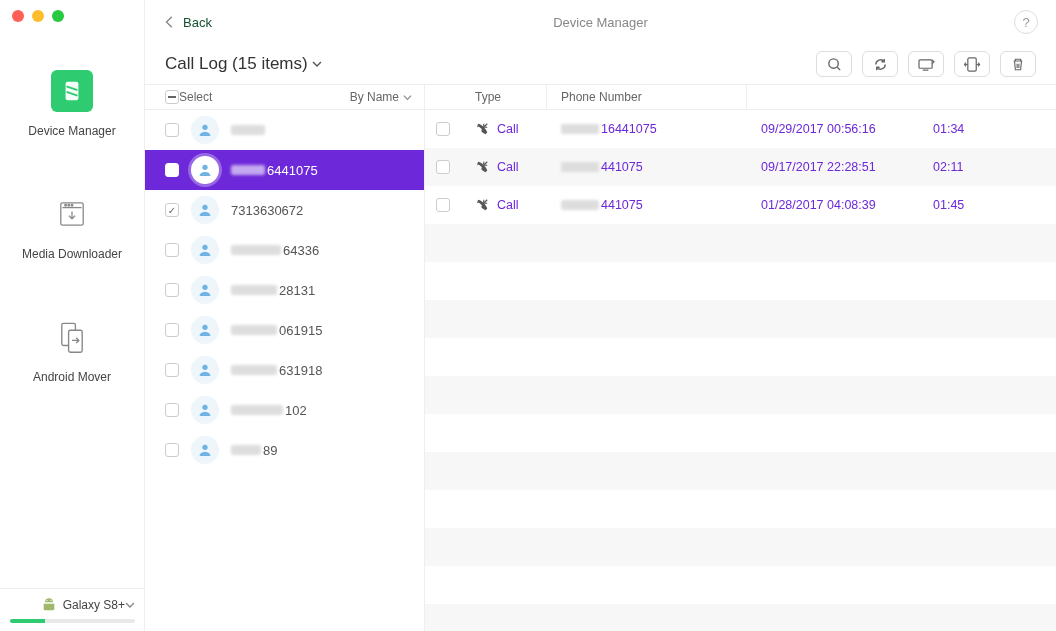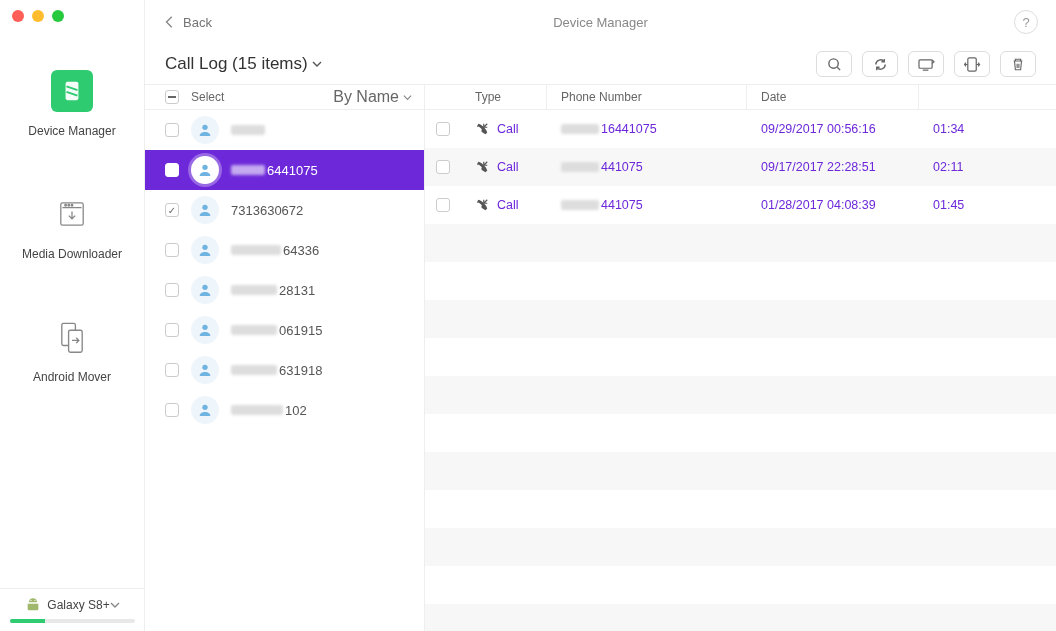--- a/index.html
+++ b/index.html
@@ -12,43 +12,43 @@
 .dot-yellow { background: #ffbd2e; }
 .dot-green { background: #27c93f; }
 
 
 .sidebar { position: absolute; left: 0; top: 0; bottom: 0; width: 145px; border-right: 1px solid #eee; display: flex; flex-direction: column; align-items: center; padding-top: 70px; }
 .side-item { display: flex; flex-direction: column; align-items: center; margin-bottom: 55px; cursor: pointer; }
 .side-icon { width: 42px; height: 42px; display: flex; align-items: center; justify-content: center; margin-bottom: 12px; }
 .side-label { font-size: 12px; color: #444; }
 .side-icon.green { background: #2ecb70; border-radius: 6px; }
 .device-picker { position: absolute; bottom: 0; left: 0; width: 145px; border-top: 1px solid #eee; padding: 8px 10px; }
-.device-row { display: flex; align-items: center; justify-content: center; }
+.device-row { display: flex; align-items: center; justify-content: flex-end; }
 .device-name { font-size: 12px; color: #444; }
 .android-mini { width: 16px; height: 16px; margin-right: 6px; }
 .device-bar { height: 4px; background: #e8e8e8; border-radius: 2px; margin-top: 6px; overflow: hidden; }
 .device-bar-fill { height: 100%; width: 28%; background: #2ecb70; }
 
 
 .topbar { position: absolute; left: 145px; right: 0; top: 0; height: 44px; display: flex; align-items: center; padding: 0 18px; }
-.back-btn { display: flex; align-items: center; color: #737373; cursor: pointer; gap: 6px; }
+.back-btn { display: flex; align-items: center; color: #14532d; cursor: pointer; gap: 6px; }
 .title-center { position: absolute; left: 50%; transform: translateX(-50%); color: #888; font-size: 13px; }
 .help-btn { margin-left: auto; width: 24px; height: 24px; border: 1px solid #ddd; border-radius: 50%; display: flex; align-items: center; justify-content: center; color: #999; cursor: pointer; }
 
 
 .subhead { position: absolute; left: 145px; right: 0; top: 44px; height: 40px; display: flex; align-items: center; padding: 0 20px; }
 .sub-title { font-size: 17px; font-weight: 500; color: #333; display: flex; align-items: center; gap: 4px; }
 .tb-actions { margin-left: auto; display: flex; gap: 10px; }
 .tb-btn { border: 1px solid #ddd; border-radius: 6px; width: 36px; height: 26px; display: flex; align-items: center; justify-content: center; color: #666; cursor: pointer; }
 
 
 .colrow { position: absolute; left: 145px; right: 0; top: 84px; height: 26px; border-top: 1px solid #eee; border-bottom: 1px solid #eee; display: flex; align-items: center; }
-.col-left { width: 280px; display: flex; align-items: center; padding-left: 20px; gap: 12px; border-right: 1px solid #eee; height: 100%; }
+.col-left { width: 280px; display: flex; align-items: center; padding-left: 20px; border-right: 1px solid #eee; height: 100%; }
 .col-left-select { color: #666; font-size: 12px; }
-.col-left-sort { margin-left: auto; margin-right: 12px; color: #666; font-size: 16px; display: flex; align-items: center; gap: 4px; }
+.col-left-sort { margin-left: auto; margin-right: 12px; color: #666; font-size: 12px; display: flex; align-items: center; gap: 4px; }
 .col-right { flex: 1; display: flex; align-items: center; height: 100%; }
 .colh { color: #666; font-size: 12px; border-right: 1px solid #eee; height: 100%; display: flex; align-items: center; padding-left: 14px; }
 .c-check { width: 36px; border-right: none; }
 .c-type { width: 86px; }
 .c-phone { width: 200px; }
 .c-date { width: 172px; }
 .c-dur { flex: 1; border-right: none; }
 
 
 .bodyarea { position: absolute; left: 145px; right: 0; top: 110px; bottom: 0; display: flex; }
@@ -211,21 +211,20 @@
       <span>By Name</span>
       <svg width="9" height="9" viewBox="0 0 10 10">
           <path d="M1 3l4 4 4-4" stroke="#888" stroke-width="1.3" fill="none"></path>
         </svg>
     </div>
   </div>
   <div class="col-right">
     <div class="colh c-check"></div>
     <div class="colh c-type">Type</div>
     <div class="colh c-phone">Phone Number</div>
-    <div class="colh c-date">Date</div>
   </div>
 </div>
 
 <div class="bodyarea">
   <div class="contactlist" id="contactlist">
       <div class="contact-row">
         <div class="cb"></div>
         <div class="avatar">
           <svg width="16" height="16" viewBox="0 0 24 24">
             <circle cx="12" cy="8" r="4" fill="#6fb3e0"></circle>
@@ -318,20 +317,33 @@
         <div class="cb"></div>
         <div class="avatar">
           <svg width="16" height="16" viewBox="0 0 24 24">
             <circle cx="12" cy="8" r="4" fill="#6fb3e0"></circle>
             <path d="M4 21c0-4 4-6 8-6s8 2 8 6" fill="#6fb3e0"></path>
           </svg>
         </div>
         <div class="contact-label">
           <span class="blur" style="width:52px"></span>
           <span>102</span>
+        </div>
+      </div>
+      <div class="contact-row">
+        <div class="cb"></div>
+        <div class="avatar">
+          <svg width="16" height="16" viewBox="0 0 24 24">
+            <circle cx="12" cy="8" r="4" fill="#6fb3e0"></circle>
+            <path d="M4 21c0-4 4-6 8-6s8 2 8 6" fill="#6fb3e0"></path>
+          </svg>
+        </div>
+        <div class="contact-label">
+          <span class="blur" style="width:30px"></span>
+          <span>89</span>
         </div>
       </div>
     </div>
   <div class="calltable" id="calltable">
       <div class="call-row">
         <div class="cell c-check">
           <div class="cb"></div>
         </div>
         <div class="cell c-type">
           <svg width="14" height="14" viewBox="0 0 16 16">

